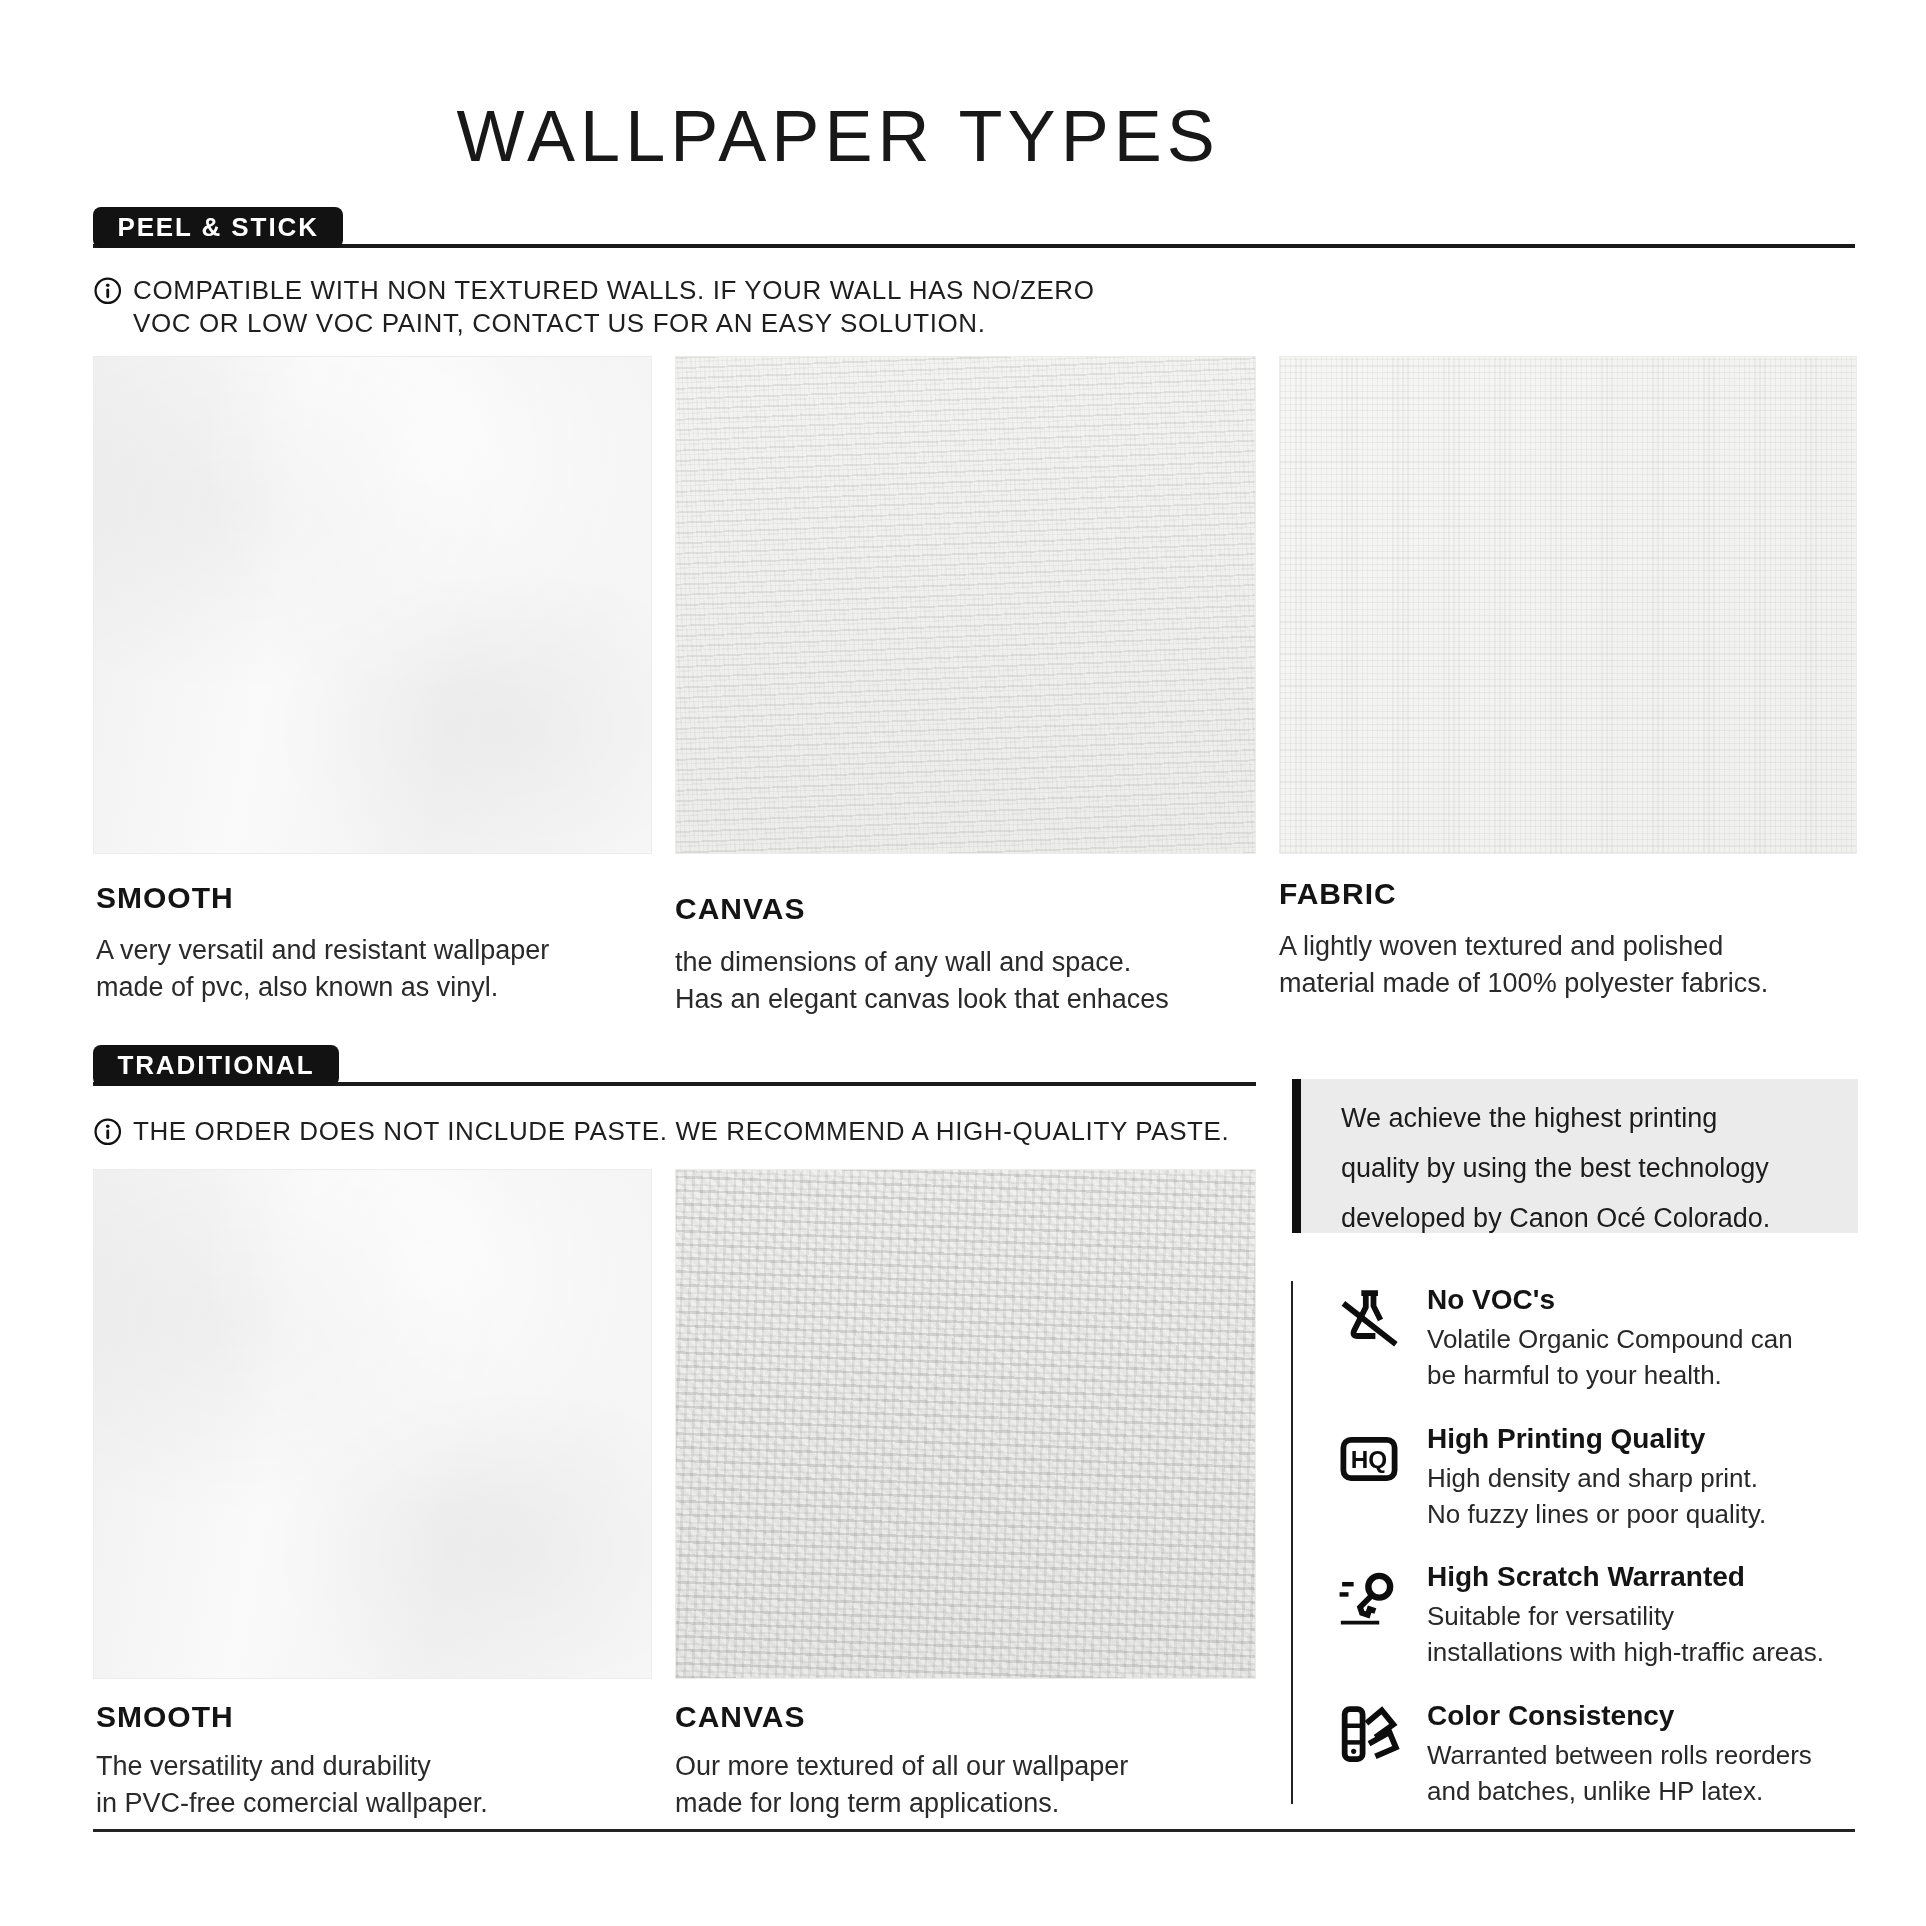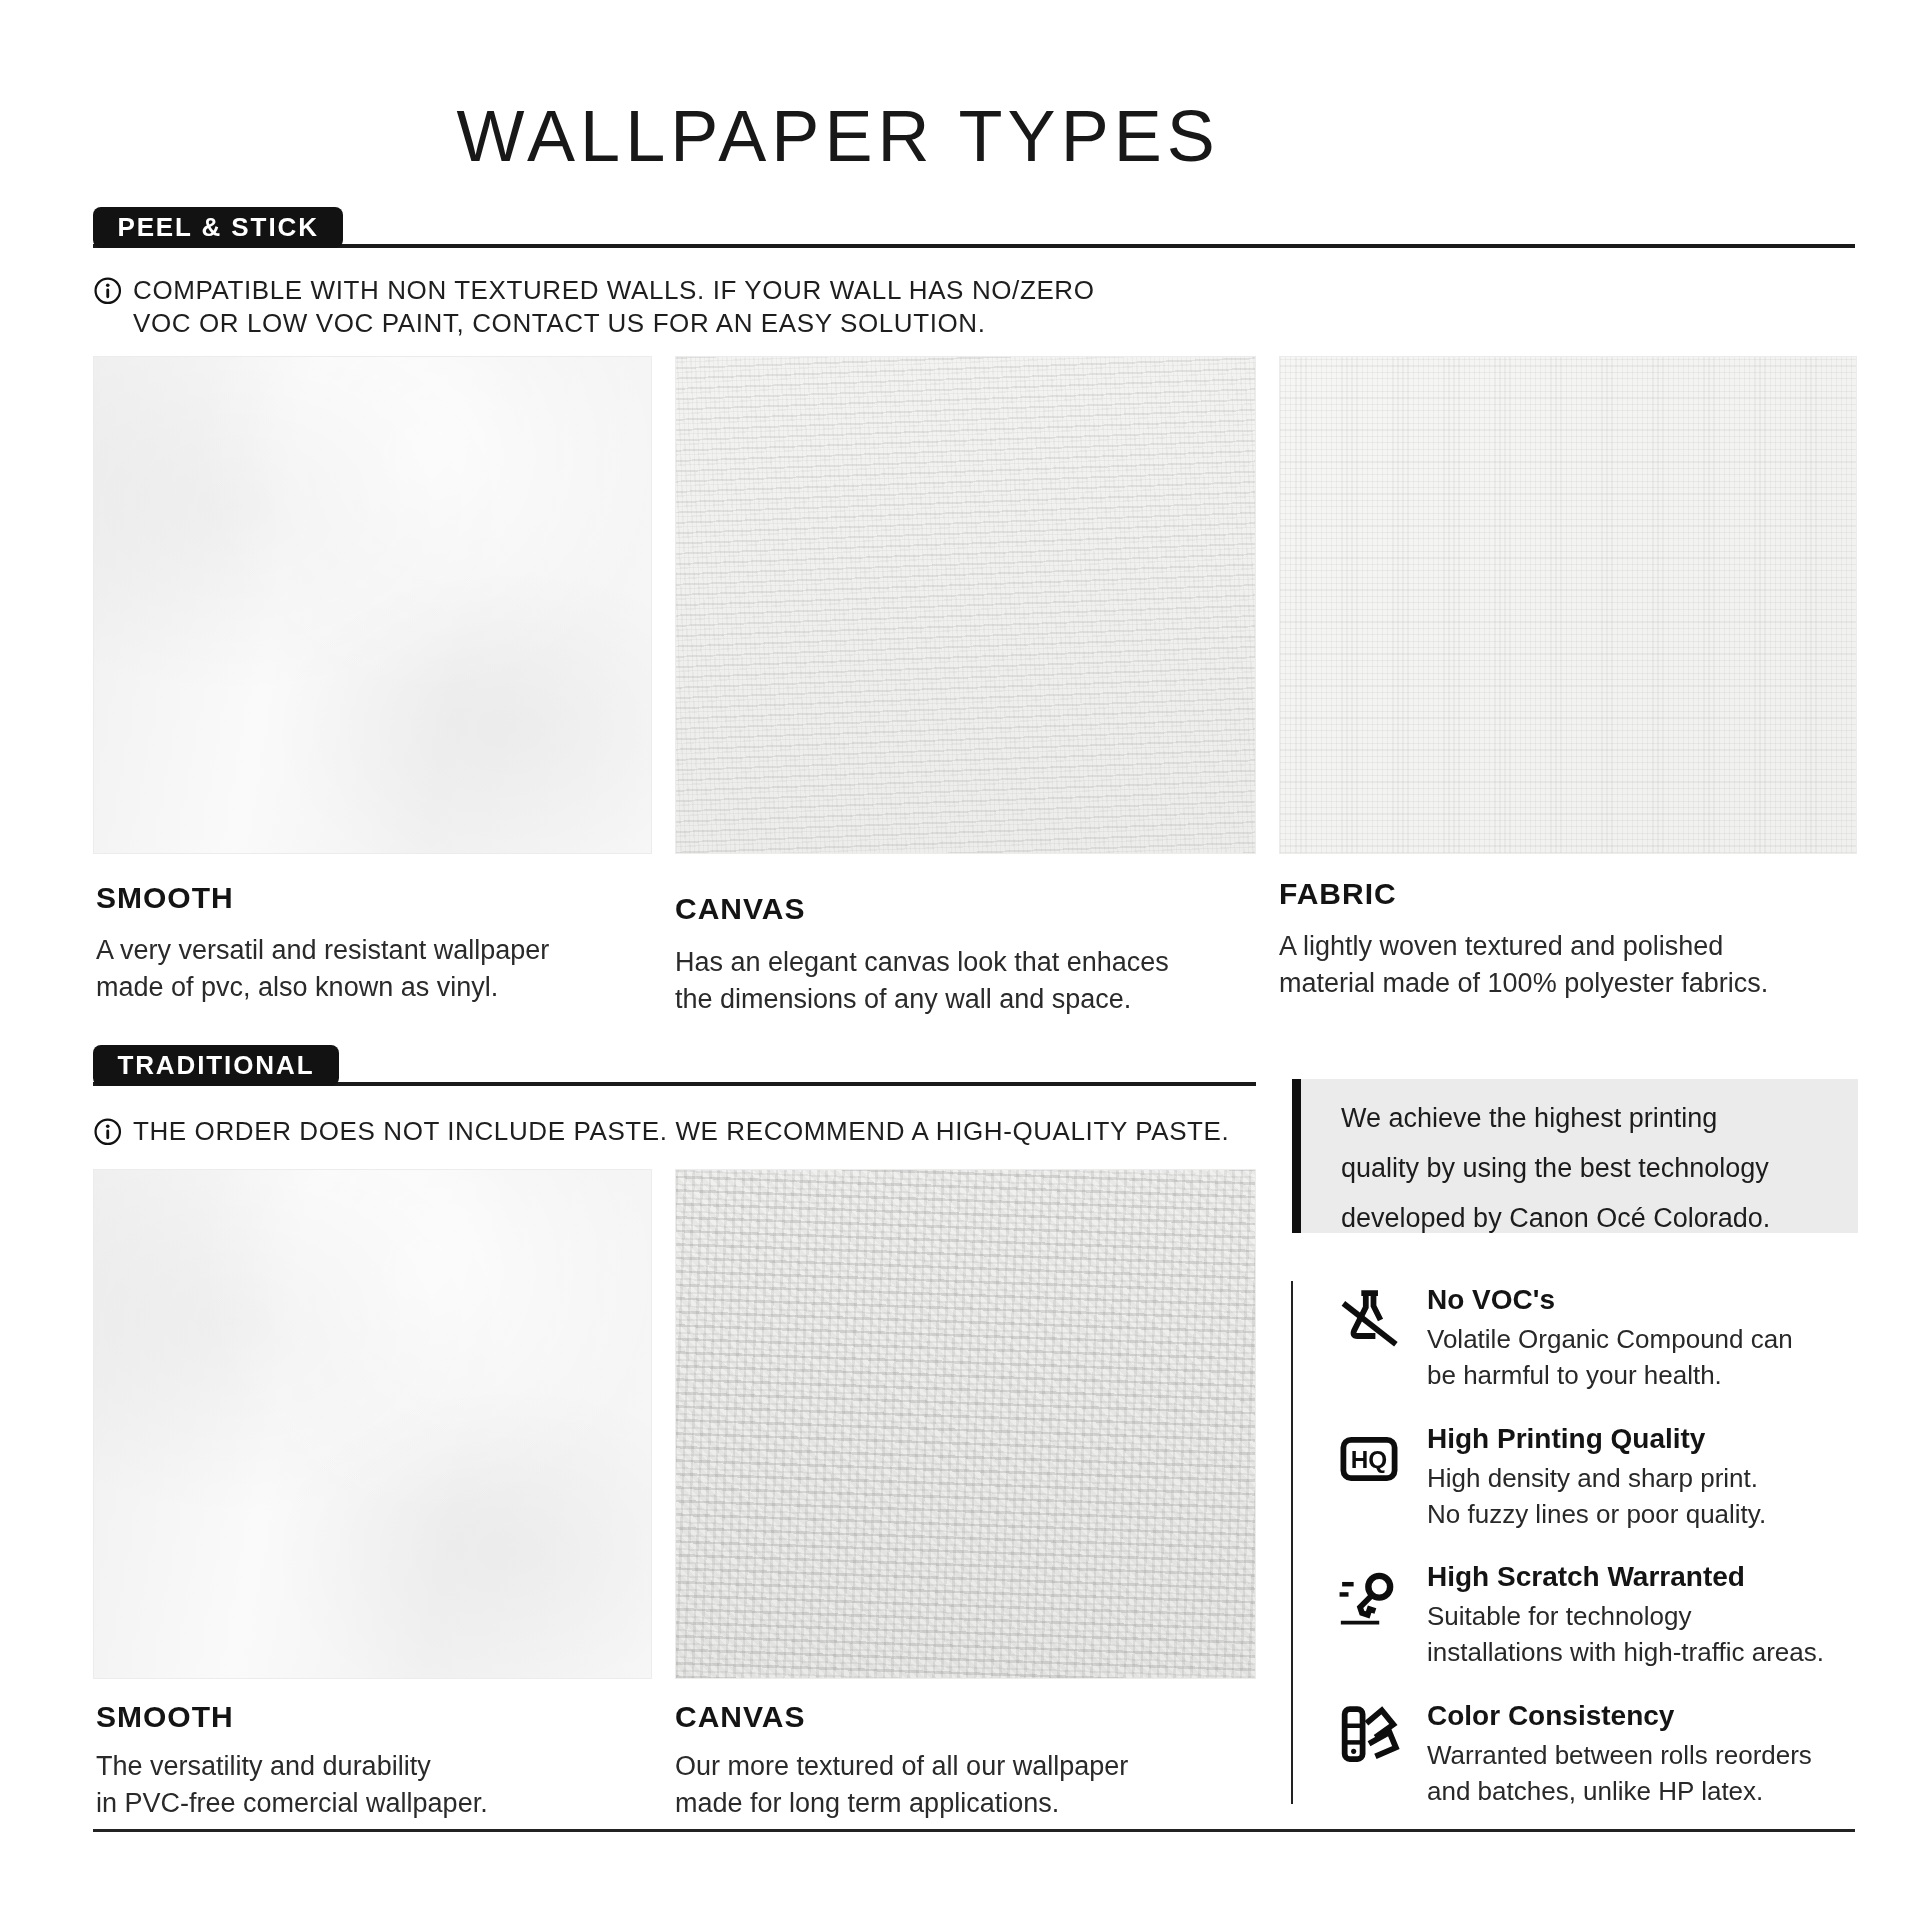--- a/index.html
+++ b/index.html
@@ -77,22 +77,22 @@
   <div class="abs swatch tex-linen" style="left:1279px;top:356px;width:578px;height:498px;"></div>
 
   <div class="abs type-label" style="left:96px;top:881px;">SMOOTH</div>
   <div class="abs type-desc" style="left:96px;top:932px;">
     <div>A very versatil and resistant wallpaper</div>
     <div>made of pvc, also known as vinyl.</div>
   </div>
 
   <div class="abs type-label" style="left:675px;top:892px;">CANVAS</div>
   <div class="abs type-desc" style="left:675px;top:944px;">
+    <div>the dimensions of any wall and space.</div>
     <div>Has an elegant canvas look that enhaces</div>
-    <div>the dimensions of any wall and space.</div>
   </div>
 
   <div class="abs type-label" style="left:1279px;top:877px;">FABRIC</div>
   <div class="abs type-desc" style="left:1279px;top:928px;">
     <div>A lightly woven textured and polished</div>
     <div>material made of 100% polyester fabrics.</div>
   </div>
 
   <div class="abs badge" style="left:93px;top:1045px;">TRADITIONAL</div>
   <div class="abs rule" style="left:93px;top:1082px;width:1163px;height:3.9px;"></div>
@@ -167,21 +167,21 @@
       <svg viewBox="0 0 100 100">
         <line x1="8" y1="30" x2="26" y2="30" stroke="#0d0d0d" stroke-width="7"></line>
         <line x1="4" y1="46" x2="18" y2="46" stroke="#0d0d0d" stroke-width="7"></line>
         <circle cx="66" cy="34" r="17" fill="none" stroke="#0d0d0d" stroke-width="10"></circle>
         <path d="M55 47 L36 66 l3 9 9 3 3 -9 9 3" fill="none" stroke="#0d0d0d" stroke-width="9"></path>
         <line x1="6" y1="90" x2="66" y2="90" stroke="#0d0d0d" stroke-width="6"></line>
       </svg>
     </span>
     <div class="abs feat-title" style="left:90px;top:0;">High Scratch Warranted</div>
     <div class="abs feat-desc" style="left:90px;top:37px;">
-      <div>Suitable for technology</div>
+      <div>Suitable for versatility</div>
       <div>installations with high-traffic areas.</div>
     </div>
   </div>
 
   <div class="abs" style="left:1337px;top:1700px;">
     <span class="abs icon-box" style="left:0;top:3.9px;">
       <svg viewBox="0 0 100 100">
         <rect x="12" y="8" width="28" height="78" rx="8" fill="none" stroke="#0d0d0d" stroke-width="9"></rect>
         <line x1="12" y1="34" x2="40" y2="34" stroke="#0d0d0d" stroke-width="7"></line>
         <line x1="12" y1="60" x2="40" y2="60" stroke="#0d0d0d" stroke-width="7"></line>

